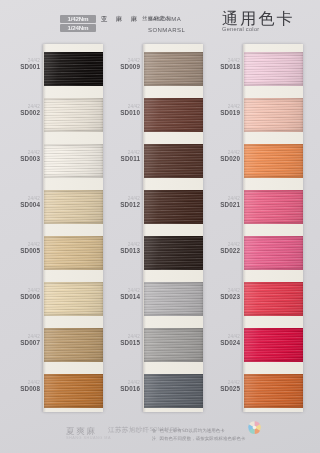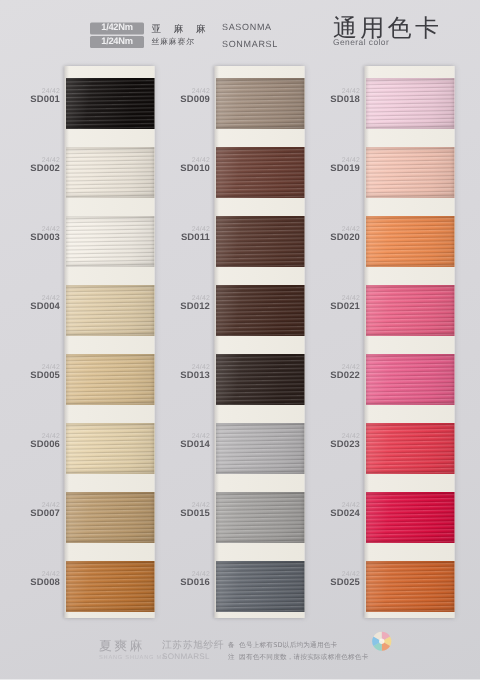--- a/index.html
+++ b/index.html
@@ -30,21 +30,21 @@
     font-size: 6.2px;
     line-height: 8px;
     text-align: center;
     letter-spacing: -0.2px;
     font-weight: 700;
     border-radius: 1px;
   }
   .hdr-cn-col {
     position: absolute;
     left: 101px; top: 15px;
-    display: flex; flex-direction: column; gap: 2px;
+    display: flex; flex-direction: row; gap: 2px;
   }
   .hdr-cn-1 {
     font-size: 6.4px; line-height: 8px;
     color: #4b4b50; letter-spacing: 3.2px;
     font-family: "DejaVu Sans", sans-serif;
   }
   .hdr-cn-2 {
     font-size: 5.2px; line-height: 7px;
     color: #55555a; letter-spacing: 0.6px;
     font-family: "DejaVu Sans", sans-serif;
@@ -161,21 +161,21 @@
     font-size: 8.6px; line-height: 10px;
     color: #a9a8ad; letter-spacing: 1.6px;
     font-family: "DejaVu Sans", sans-serif;
   }
   .ft-brand-py {
     font-size: 3.8px; line-height: 5px;
     color: #bfbec3; letter-spacing: 0.5px;
   }
   .ft-brand2 {
     position: absolute; left: 108px; top: 10px;
-    display: flex; flex-direction: column;
+    display: flex; 
   }
   .ft-brand2-cn {
     font-size: 6.6px; line-height: 9px;
     color: #aaa9ae; letter-spacing: 0.3px;
     font-family: "DejaVu Sans", sans-serif;
   }
   .ft-brand2-en {
     font-size: 5.4px; line-height: 6px;
     color: #b4b3b8; letter-spacing: 0.2px;
   }

